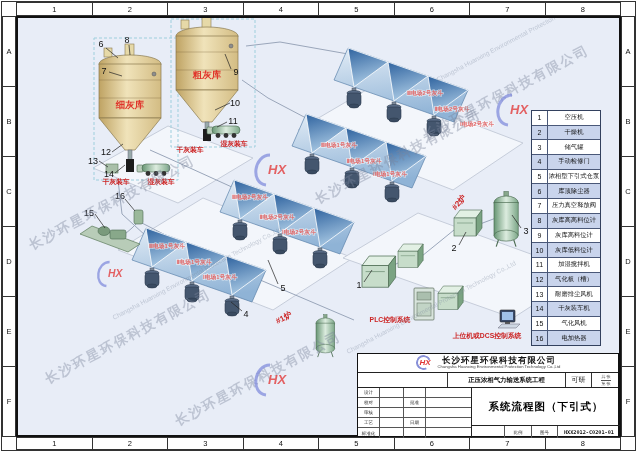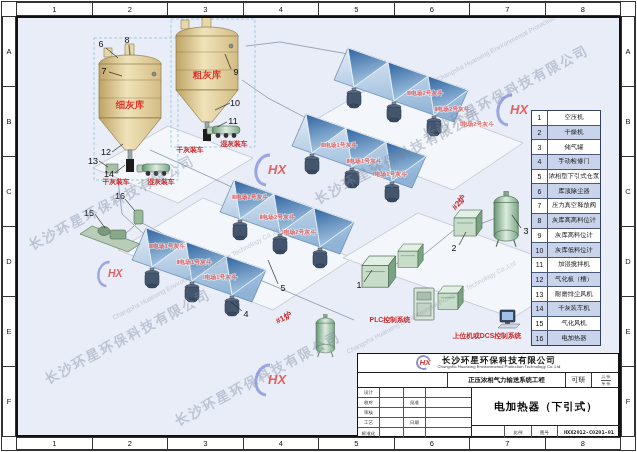--- a/index.html
+++ b/index.html
@@ -455,21 +455,21 @@
           <span class="g3">日期</span>
           <span class="g4"></span>
       </div>
       <div class="tb-row" style="top:40px;height:10px;">
         <span class="g1">标准化</span>
           <span class="g2"></span>
           <span class="g3"></span>
           <span class="g4"></span>
       </div>
     </div>
-    <div class="tb-title">电加热器（下引式）</div>
+    <div class="tb-title">系统流程图（下引式）</div>
     <div class="tb-bot">
       <div class="b1"></div>
       <div class="b2">比例</div>
       <div class="b3">图号</div>
       <div class="b4">HXX2012-C0201-01</div>
     </div>
   </div>
 </div>
 
 </body></html>

